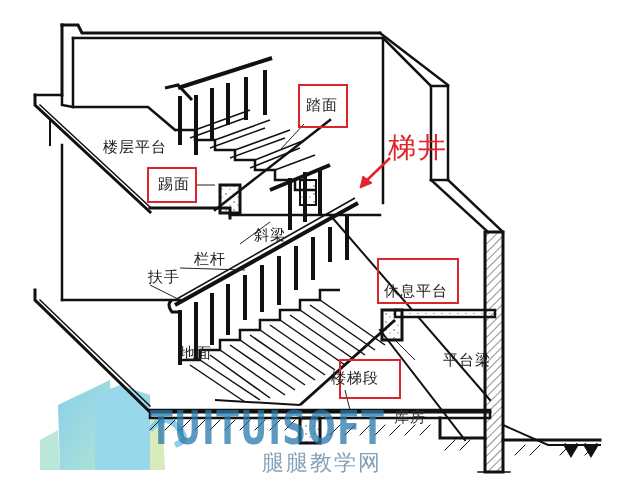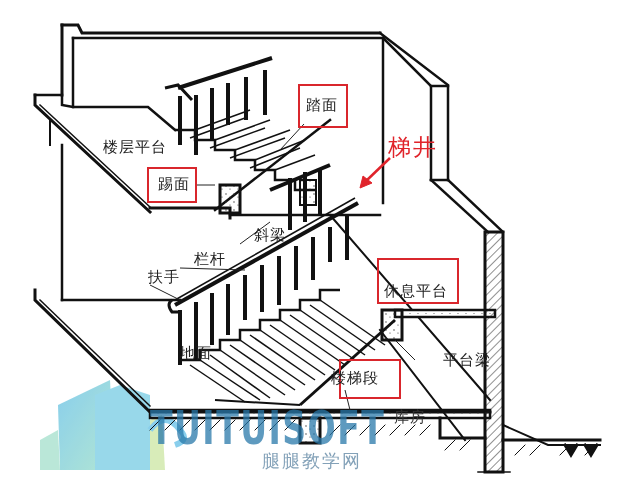--- a/index.html
+++ b/index.html
@@ -1,23 +1,23 @@
 <!DOCTYPE html>
 <html><head>
 <meta charset="utf-8">
 <style>
   html, body { margin: 0; padding: 0; background: #ffffff; }
   body { width: 617px; height: 500px; overflow: hidden; position: relative; font-family: "DejaVu Serif", serif; }
   #stage { position: absolute; left: 0; top: 0; width: 617px; height: 500px; }
   svg { position: absolute; left: 0; top: 0; }
   .lbl { position: absolute; font-family: Liberation Serif, serif; font-size: 15px; color: #222; letter-spacing: 1px; white-space: nowrap; line-height: 1; }
   .redbox { position: absolute; border: 2px solid #d9262c; box-sizing: border-box; }
-  .redtxt { position: absolute; font-family: Liberation Serif, serif; color: #e0242b; font-size: 23px; line-height: 1; letter-spacing: 2px; }
+  .redtxt { position: absolute; font-family: Liberation Mono, monospace; color: #e0242b; font-size: 28px; line-height: 1; letter-spacing: 2px; }
   .wm-en { position: absolute; font-family: "DejaVu Sans", sans-serif; font-weight: bold; font-size: 46px; color: rgba(40,120,170,0.75); letter-spacing: 2px; line-height: 1; transform: scaleX(0.72); transform-origin: left top; }
-  .wm-cn { position: absolute; font-family: "DejaVu Sans", sans-serif; font-size: 18px; color: rgba(90,130,160,0.75); letter-spacing: 2px; line-height: 1; }
+  .wm-cn { position: absolute; font-family: "DejaVu Sans", sans-serif; font-size: 22px; color: rgba(90,130,160,0.75); letter-spacing: 2px; line-height: 1; }
 </style>
 </head>
 <body>
 
 <div id="stage">
 
   <svg width="617" height="500" viewBox="0 0 617 500">
     <defs>
       <pattern id="hatch" width="6" height="6" patternUnits="userSpaceOnUse" patternTransform="rotate(45)">
         <line x1="0" y1="0" x2="0" y2="6" stroke="#222" stroke-width="1"></line>

